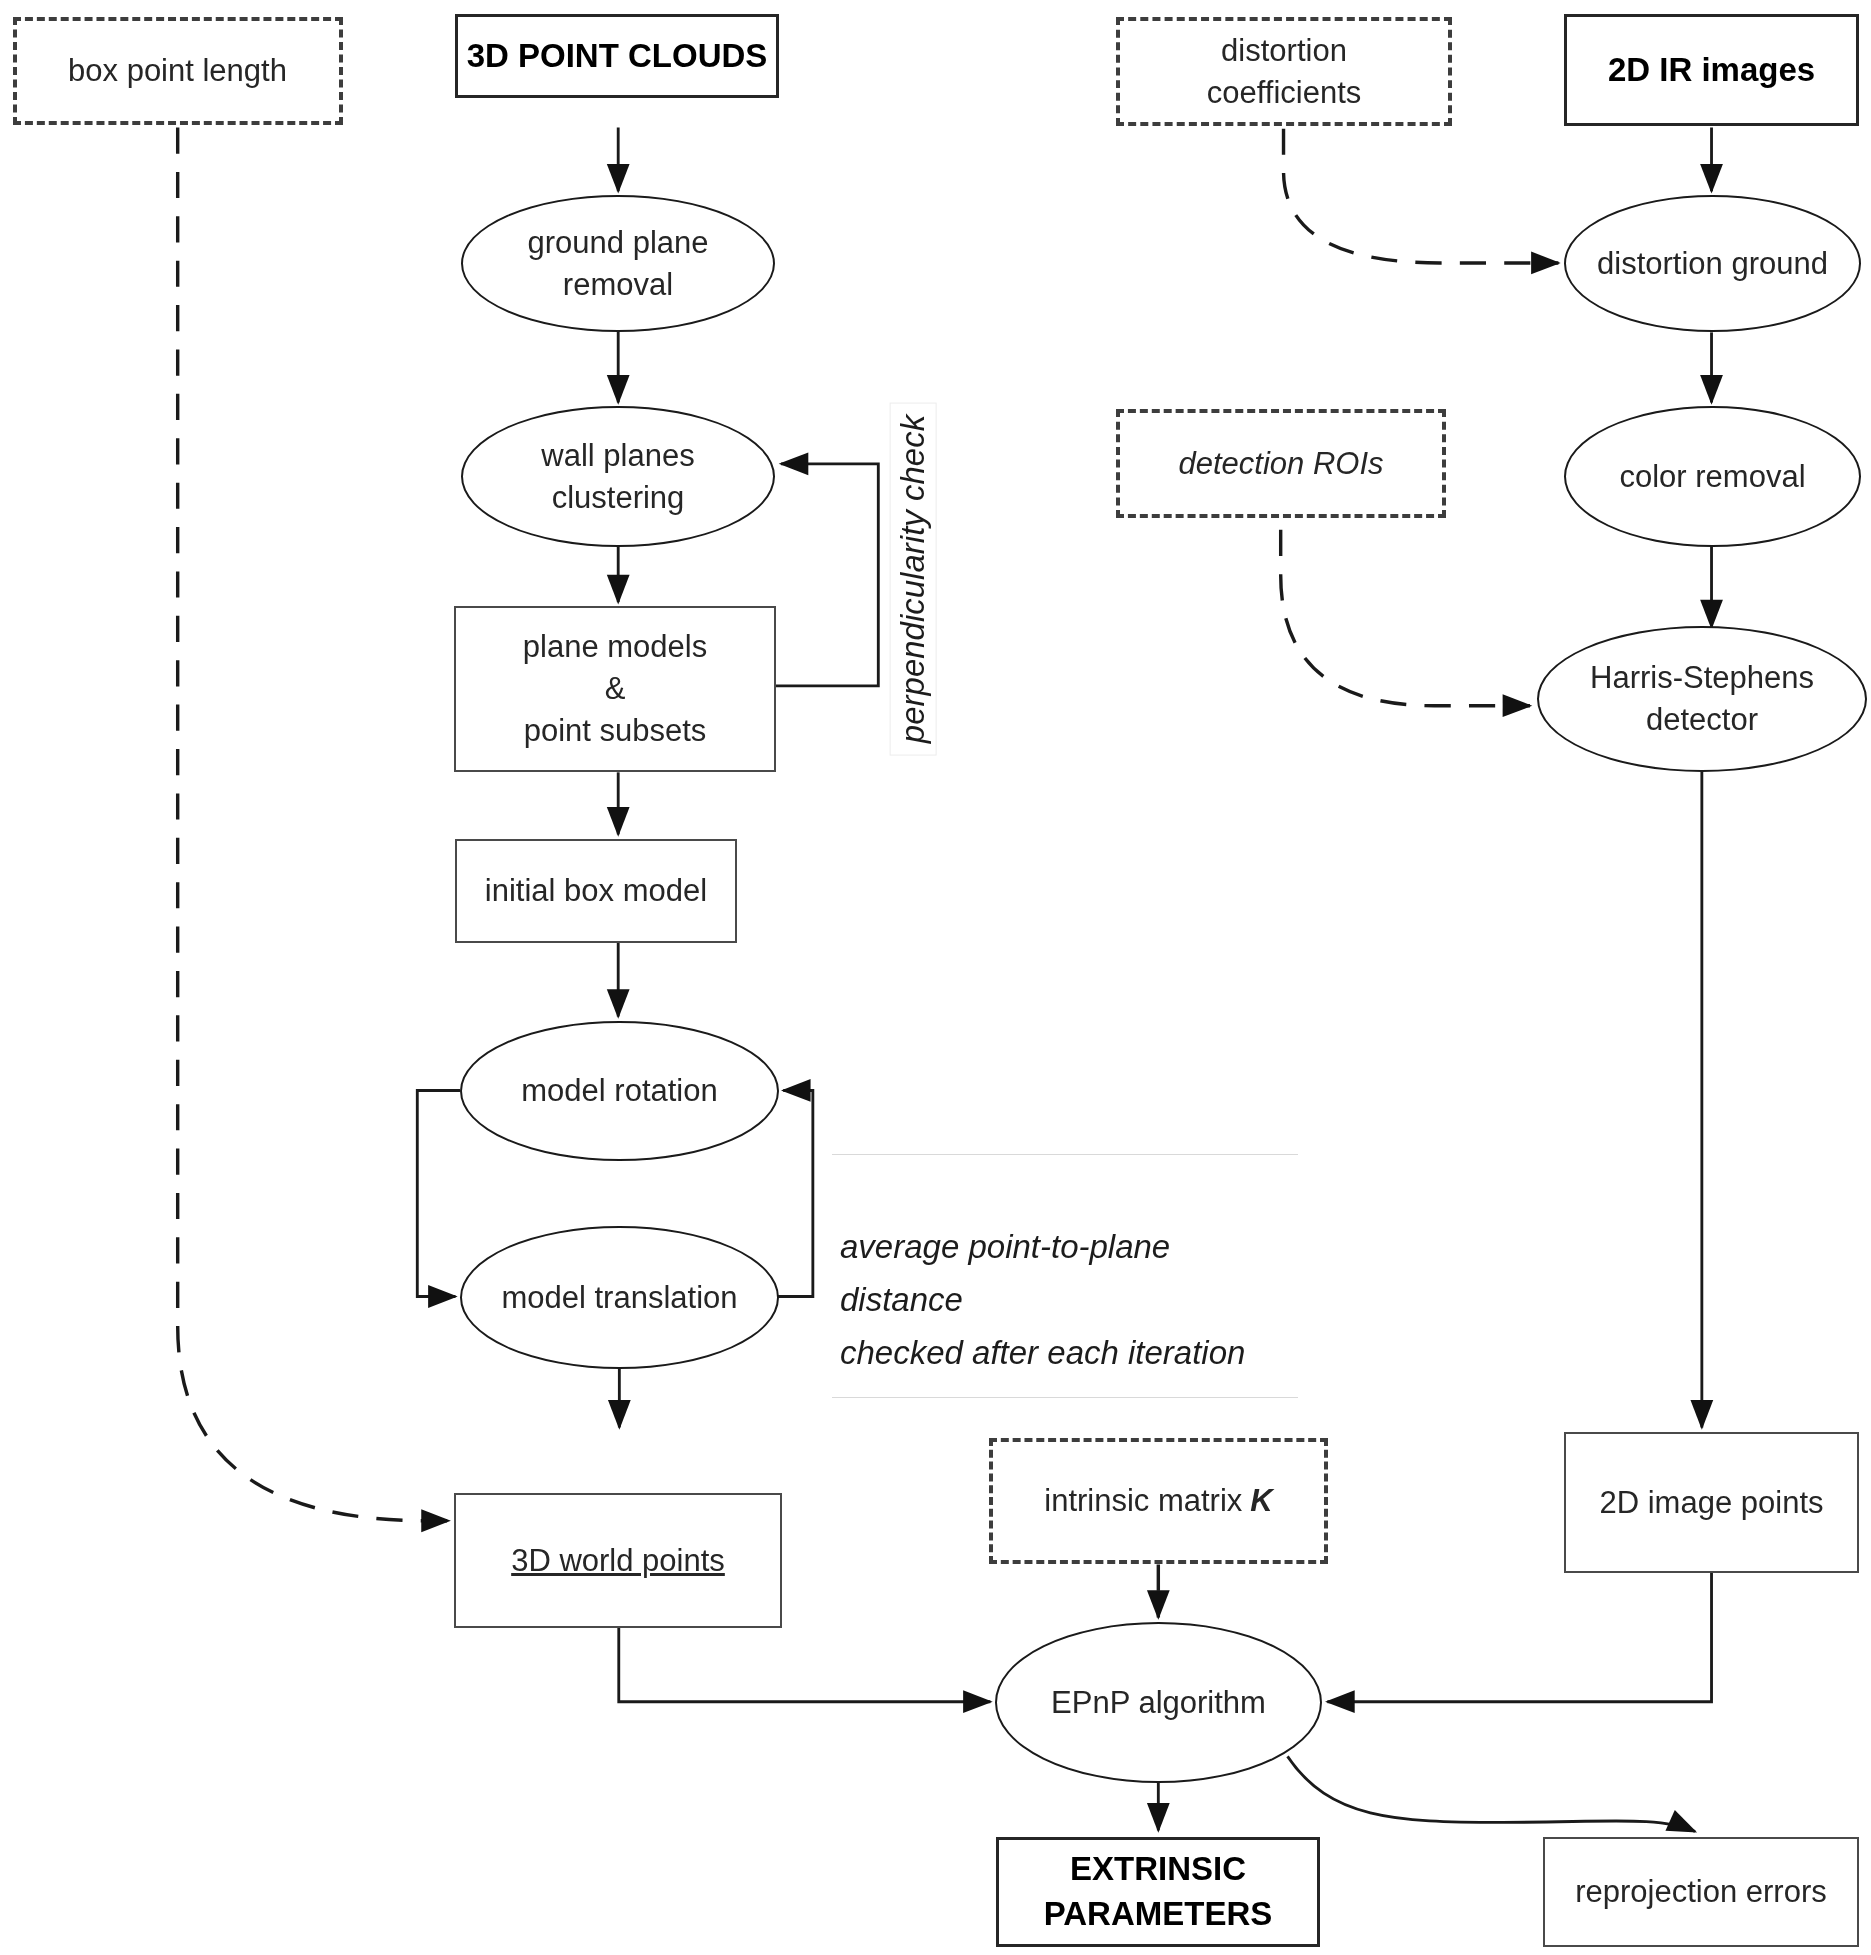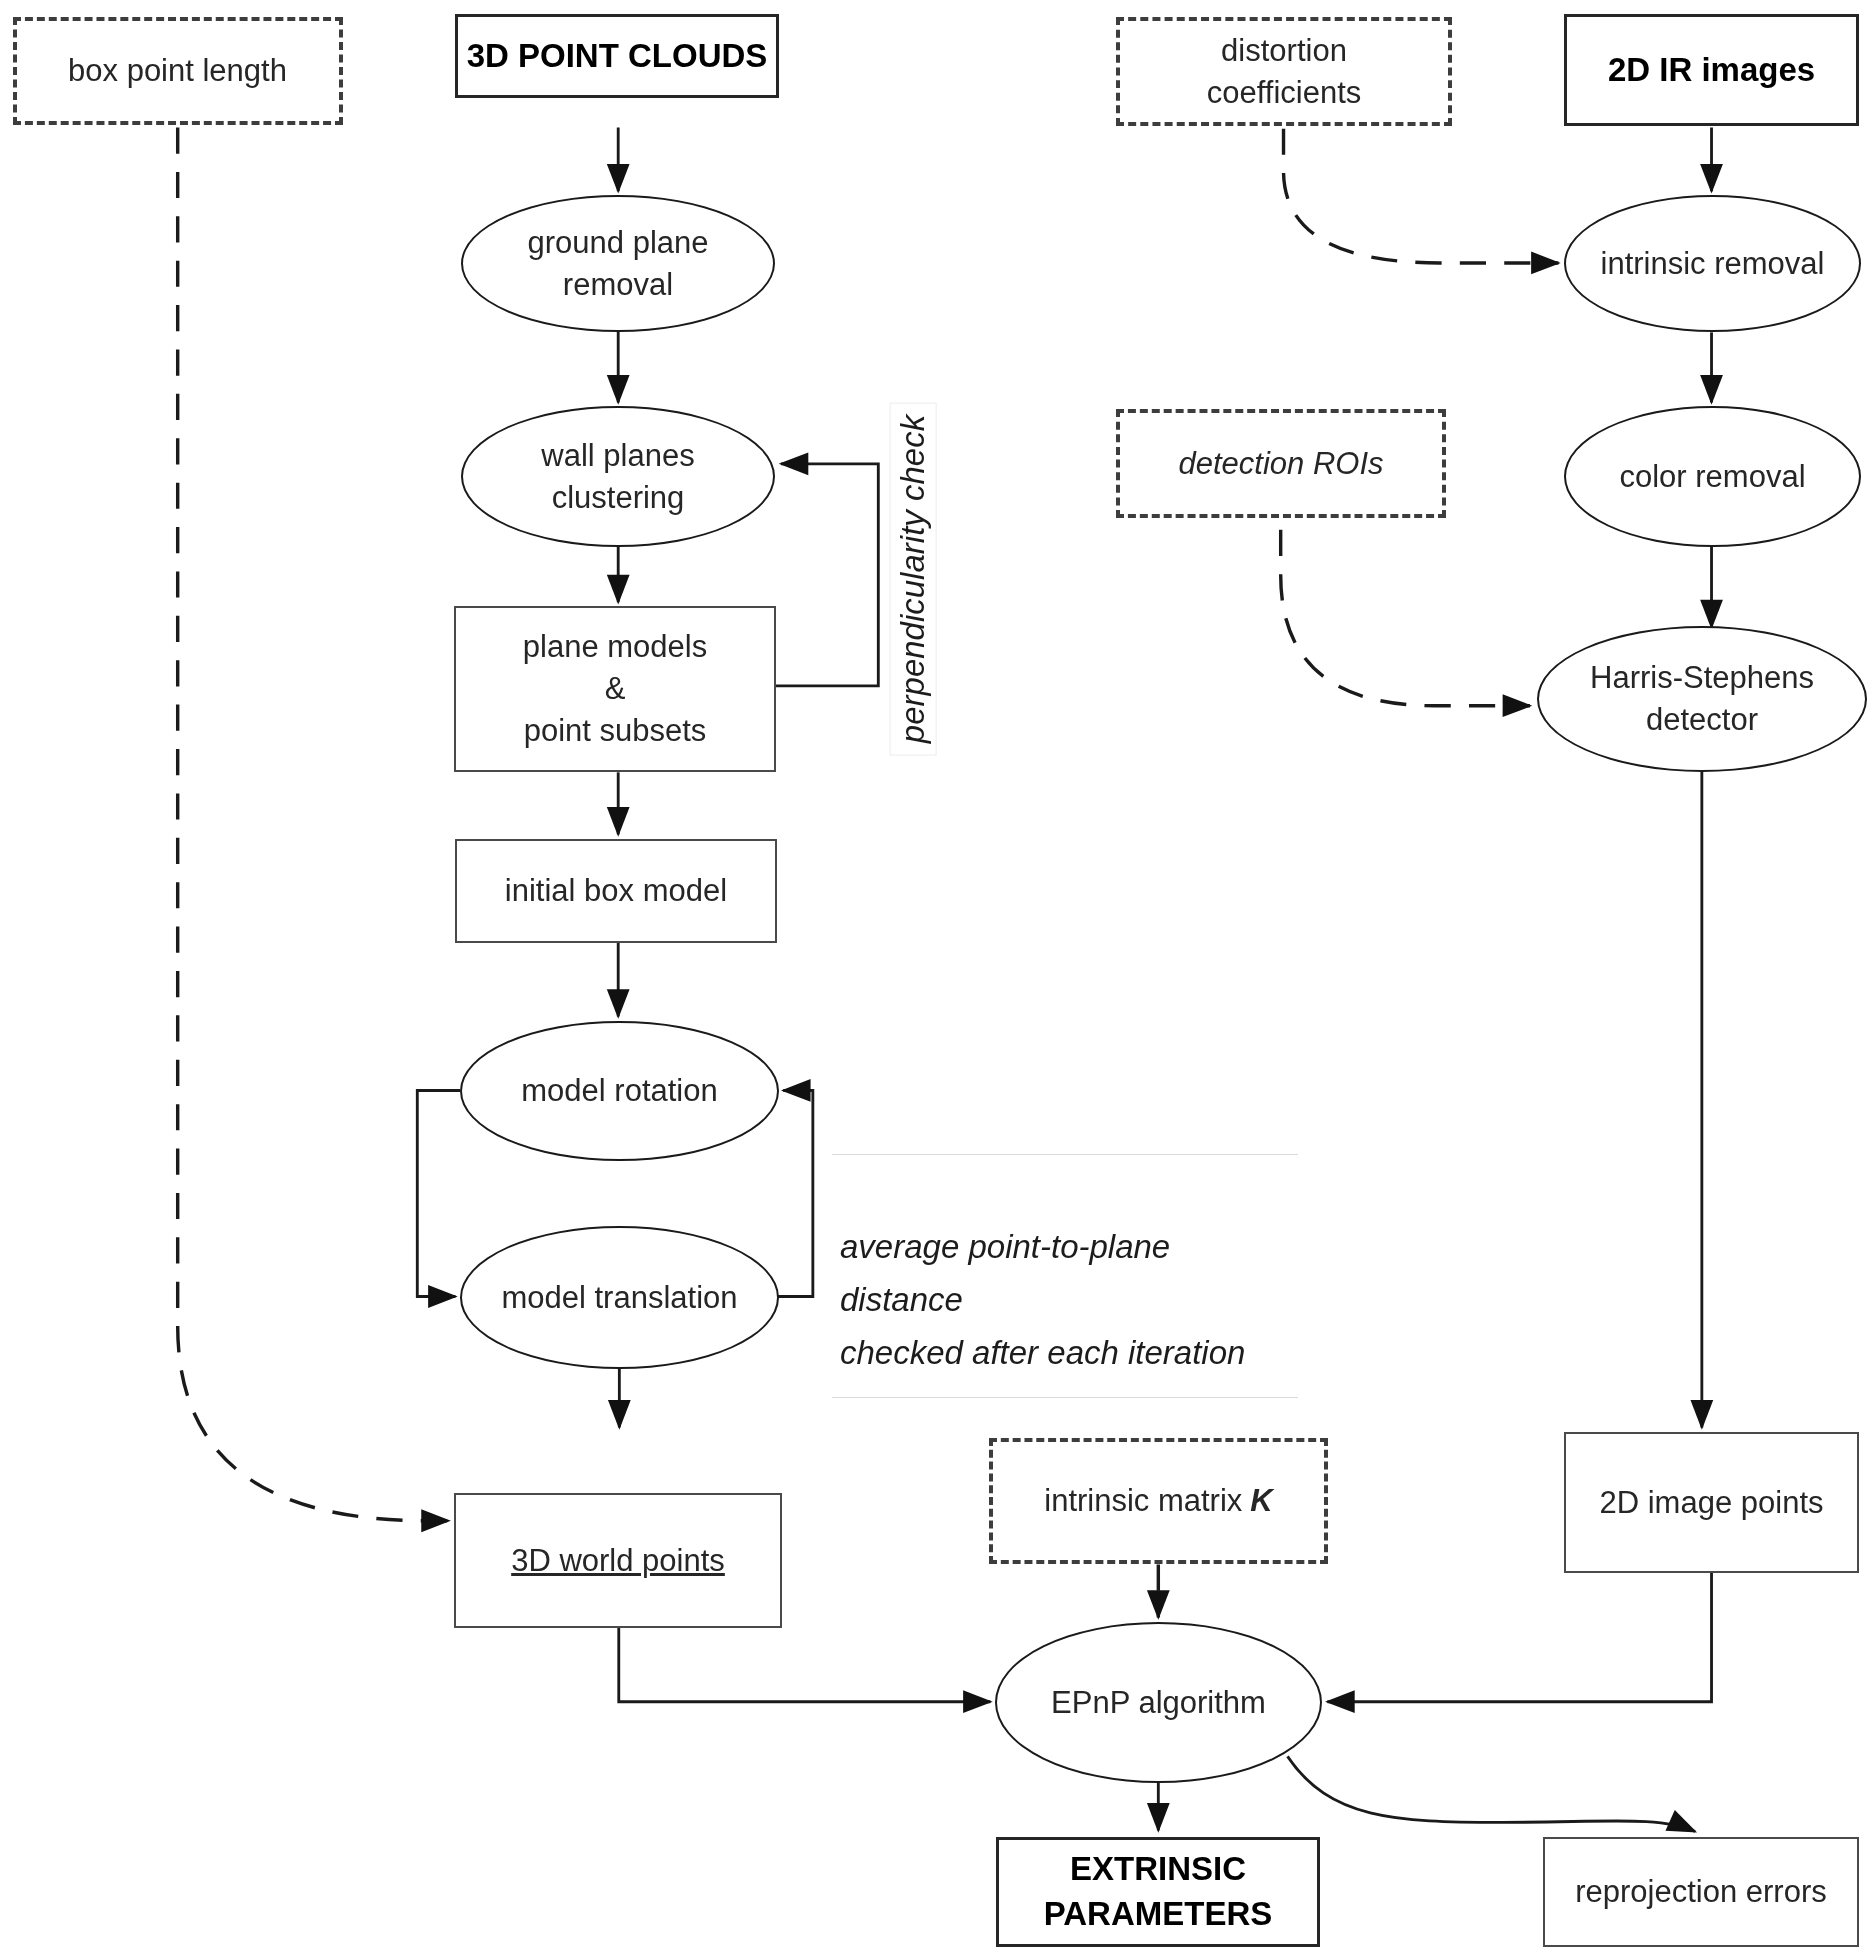--- a/index.html
+++ b/index.html
@@ -108,21 +108,21 @@
     <span>wall planes
 clustering</span>
   </div>
 
   <div class="node rect" style="left:454px;top:606px;width:322px;height:166px;">
     <span>plane models
 &amp;
 point subsets</span>
   </div>
 
-  <div class="node rect" style="left:455px;top:839px;width:322px;height:104px;">
+  <div class="node rect" style="left:455px;top:839px;width:282px;height:104px;">
     <span>initial box model</span>
   </div>
 
   <div class="node ellipse" style="left:460px;top:1021px;width:319px;height:140px;">
     <span>model rotation</span>
   </div>
 
   <div class="node ellipse" style="left:460px;top:1226px;width:319px;height:143px;">
     <span>model translation</span>
   </div>
@@ -134,21 +134,21 @@
   <div class="node dashedbox" style="left:1116px;top:17px;width:336px;height:109px;">
     <span>distortion
 coefficients</span>
   </div>
 
   <div class="node title" style="left:1564px;top:14.2px;width:295px;height:112px;">
     <span>2D IR images</span>
   </div>
 
   <div class="node ellipse" style="left:1564px;top:195px;width:297px;height:137px;">
-    <span>intrinsic removal</span>
+    <span>distortion ground</span>
   </div>
 
   <div class="node ellipse" style="left:1564px;top:406px;width:297px;height:141px;">
     <span>color removal</span>
   </div>
 
   <div class="node dashedbox" style="left:1116px;top:409px;width:330px;height:109px;font-style:italic;">
     <span>detection ROIs</span>
   </div>
 

